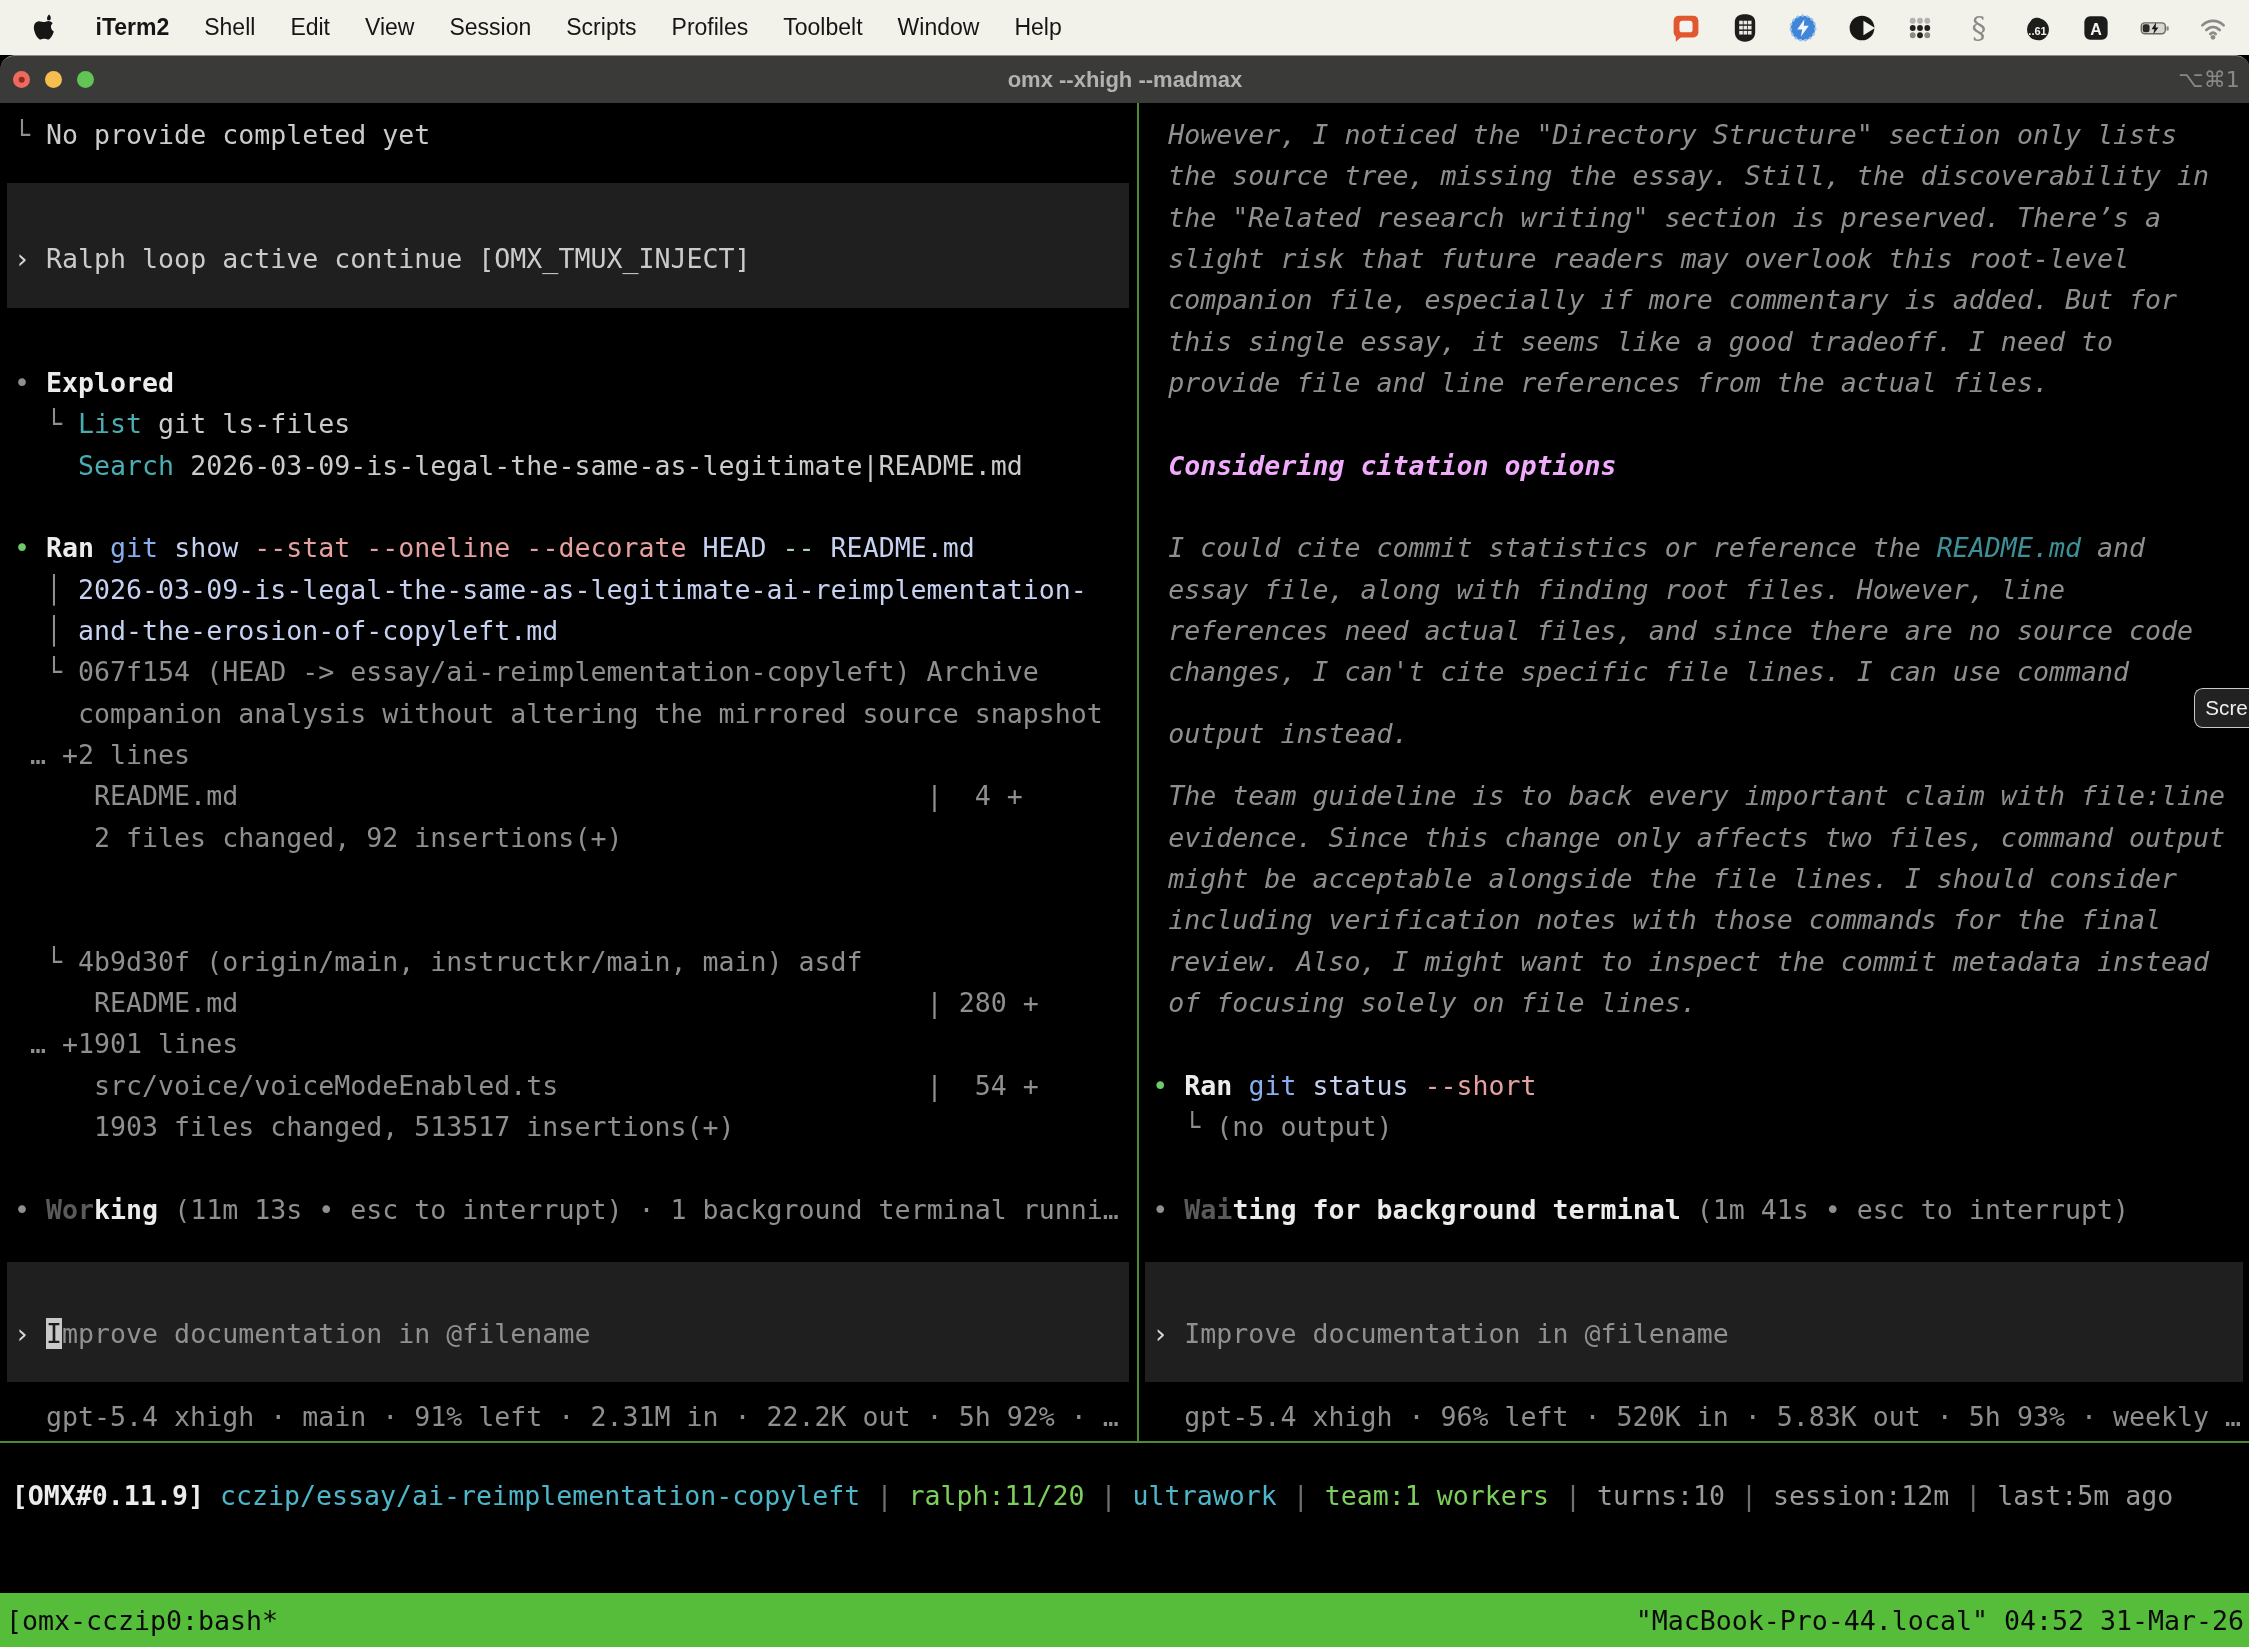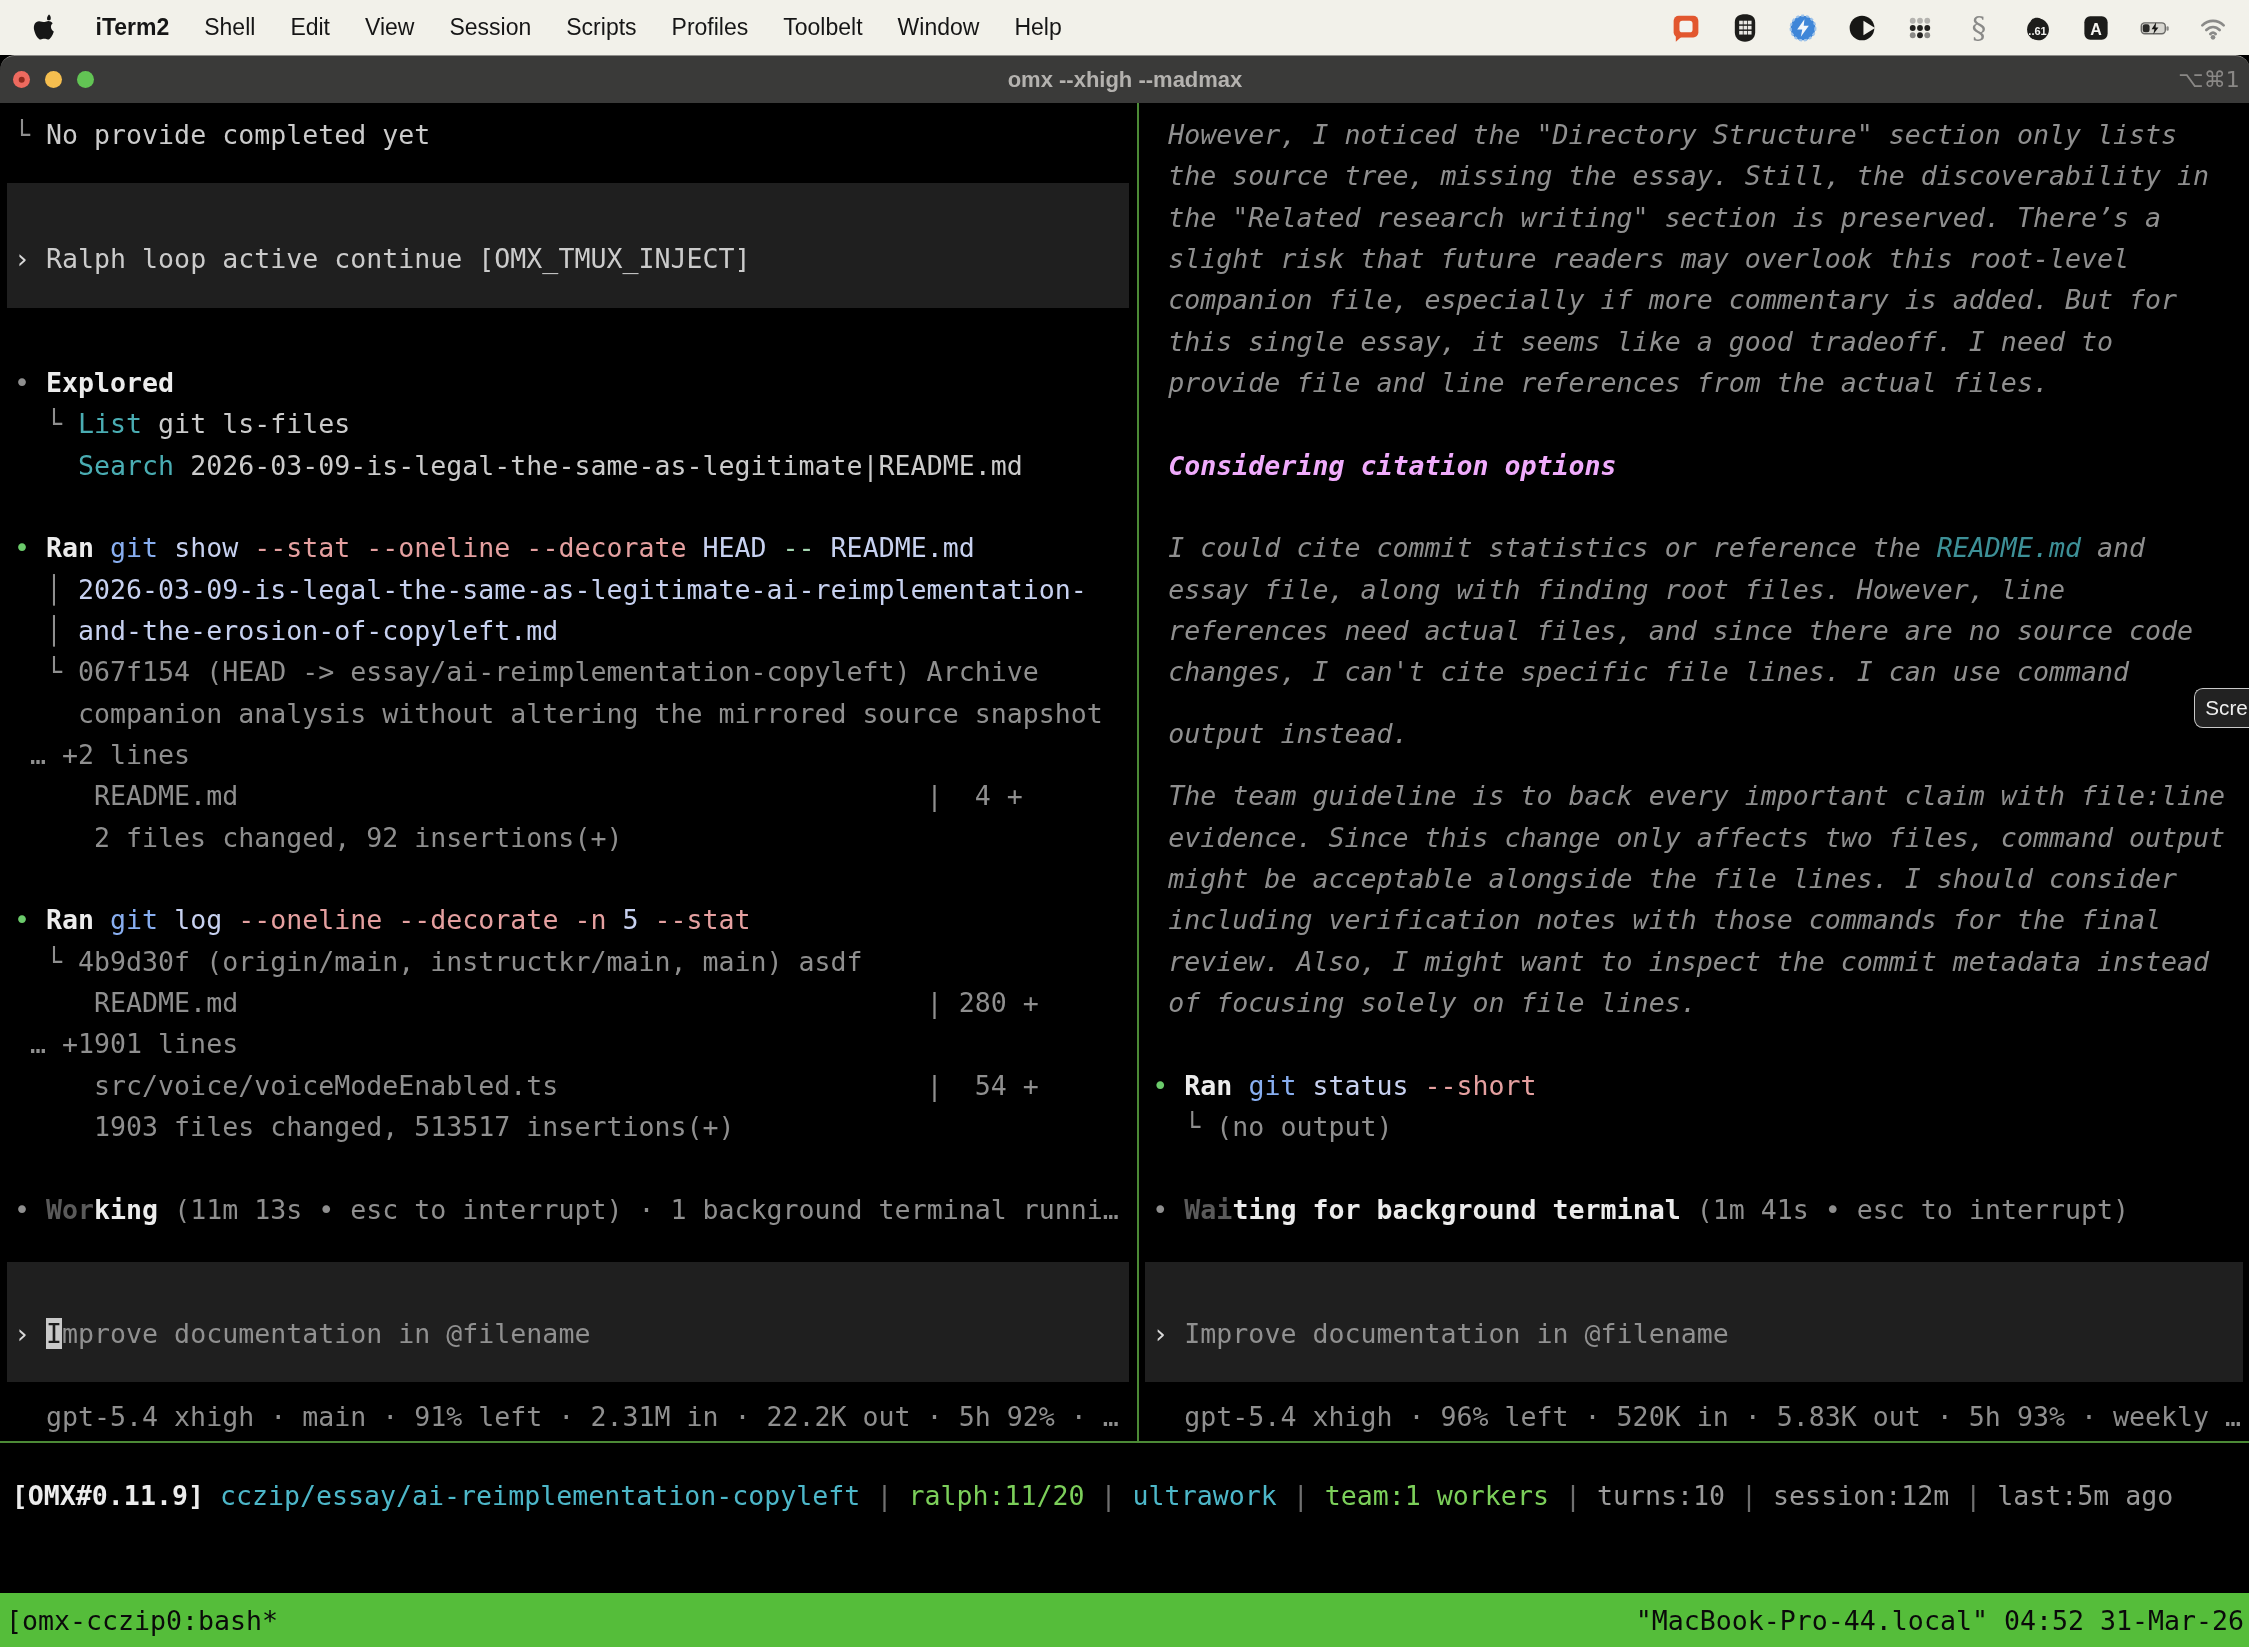--- a/index.html
+++ b/index.html
@@ -227,21 +227,20 @@
       <div class="trow" style="top: 300px;"><span class="c-dim">  └ </span><span class="c-teal">List</span><span class="c-lit"> git ls-files</span></div>
       <div class="trow" style="top: 342px;"><span class="c-dim">    </span><span class="c-teal">Search</span><span class="c-lit"> 2026-03-09-is-legal-the-same-as-legitimate|README.md</span></div>
       <div class="trow" style="top: 424px;"><span class="c-gb">• </span><span class="c-bw">Ran </span><span class="c-blue">git </span><span class="c-lav">show </span><span class="c-salmon">--stat --oneline --decorate </span><span class="c-lav">HEAD </span><span class="c-pgreen">-- </span><span class="c-lav">README.md</span></div>
       <div class="trow" style="top: 466px;"><span class="c-dim">  │ </span><span class="c-lav">2026-03-09-is-legal-the-same-as-legitimate-ai-reimplementation-</span></div>
       <div class="trow" style="top: 507px;"><span class="c-dim">  │ </span><span class="c-lav">and-the-erosion-of-copyleft.md</span></div>
       <div class="trow" style="top: 548px;"><span class="c-dim">  └ </span><span class="c-out">067f154 (HEAD -&gt; essay/ai-reimplementation-copyleft) Archive</span></div>
       <div class="trow" style="top: 590px;"><span class="c-dim">    </span><span class="c-out">companion analysis without altering the mirrored source snapshot</span></div>
       <div class="trow" style="top: 631px;"><span class="c-out"> … +2 lines</span></div>
       <div class="trow" style="top: 672px;"><span class="c-out">     README.md                                           |  4 +</span></div>
       <div class="trow" style="top: 714px;"><span class="c-out">     2 files changed, 92 insertions(+)</span></div>
-      <div class="trow" style="top: 796px;"><span class="c-gb">• </span><span class="c-bw">Ran </span><span class="c-blue">git </span><span class="c-lav">log </span><span class="c-salmon">--oneline --decorate </span><span class="c-salmon">-n </span><span class="c-lav">5 </span><span class="c-salmon">--stat</span></div>
       <div class="trow" style="top: 838px;"><span class="c-dim">  └ </span><span class="c-out">4b9d30f (origin/main, instructkr/main, main) asdf</span></div>
       <div class="trow" style="top: 879px;"><span class="c-out">     README.md                                           | 280 +</span></div>
       <div class="trow" style="top: 920px;"><span class="c-out"> … +1901 lines</span></div>
       <div class="trow" style="top: 962px;"><span class="c-out">     src/voice/voiceModeEnabled.ts                       |  54 +</span></div>
       <div class="trow" style="top: 1003px;"><span class="c-out">     1903 files changed, 513517 insertions(+)</span></div>
       <div class="trow" style="top: 1086px;"><span class="c-dim">• </span><span class="c-shim">Wor</span><span class="c-bw">king</span><span class="c-out"> (11m 13s • esc to interrupt) · 1 background terminal runni…</span></div>
       <div class="trow" style="top: 1210px;"><span class="c-caret">› </span><span class="c-cursor">I</span><span class="c-prompt">mprove documentation in @filename</span></div>
       <div class="trow" style="top: 1293px;"><span class="c-out">  gpt-5.4 xhigh · main · 91% left · 2.31M in · 22.2K out · 5h 92% · …</span></div>
     </div>
 

